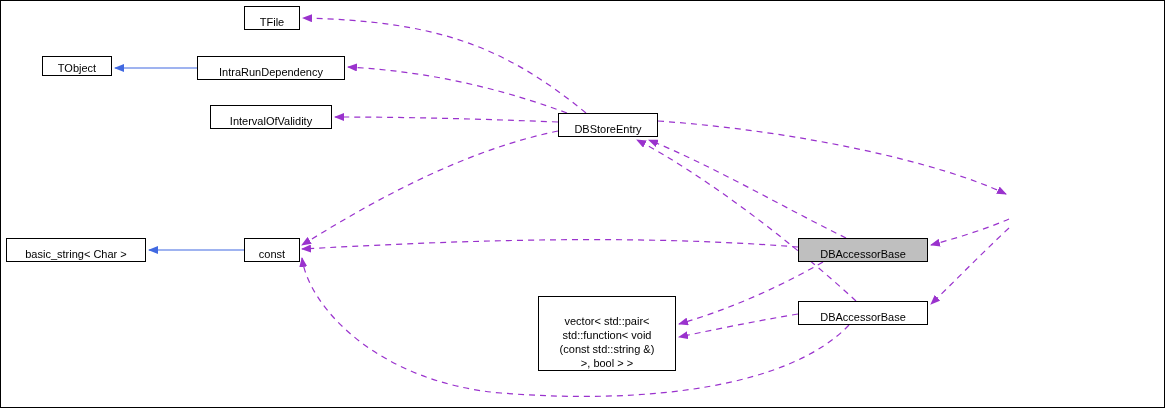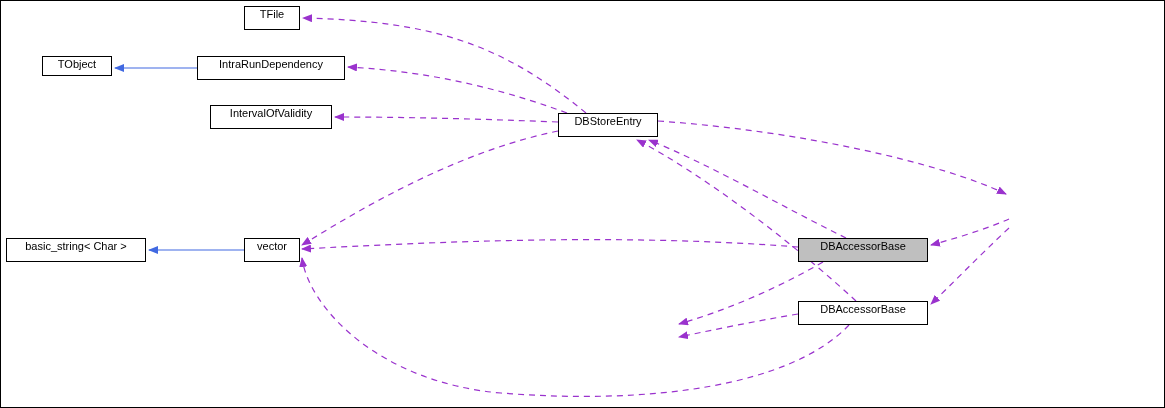--- a/index.html
+++ b/index.html
@@ -26,21 +26,21 @@
     stroke-width: 1.2;
   }
   .node {
     position: absolute;
     background: var(--node-fill, #ffffff);
     border: 1px solid var(--node-border, #000000);
     box-sizing: border-box;
     display: flex;
     flex-direction: column;
     align-items: center;
-    justify-content: flex-start;
+    justify-content: flex-end;
     font-size: 11px;
     line-height: 14px;
     color: #000000;
     text-align: center;
     white-space: nowrap;
     cursor: default;
   }
   .node.highlight { background: var(--highlight-fill, #bfbfbf); }
 </style>
 </head>
@@ -94,26 +94,32 @@
 
   <div class="node" style="left:557px;top:112px;width:100px;height:24px">
     <span>DBStoreEntry</span>
   </div>
 
   <div class="node" style="left:5px;top:237px;width:140px;height:24px">
     <span>basic_string&lt; Char &gt;</span>
   </div>
 
   <div class="node" style="left:243px;top:237px;width:56px;height:24px">
-    <span>vector</span>
+    <span>const</span>
   </div>
 
   <div class="node highlight" style="left:797px;top:237px;width:130px;height:24px">
     <span>DBAccessorBase</span>
   </div>
 
 
+  <div class="node" style="left:537px;top:295px;width:138px;height:75px">
+    <span>vector&lt; std::pair&lt;</span>
+    <span>std::function&lt; void</span>
+    <span>(const std::string &amp;)</span>
+    <span>&gt;, bool &gt; &gt;</span>
+  </div>
 
   <div class="node" style="left:797px;top:300px;width:130px;height:24px">
     <span>DBAccessorBase</span>
   </div>
 
 </div>
 
 </body></html>

